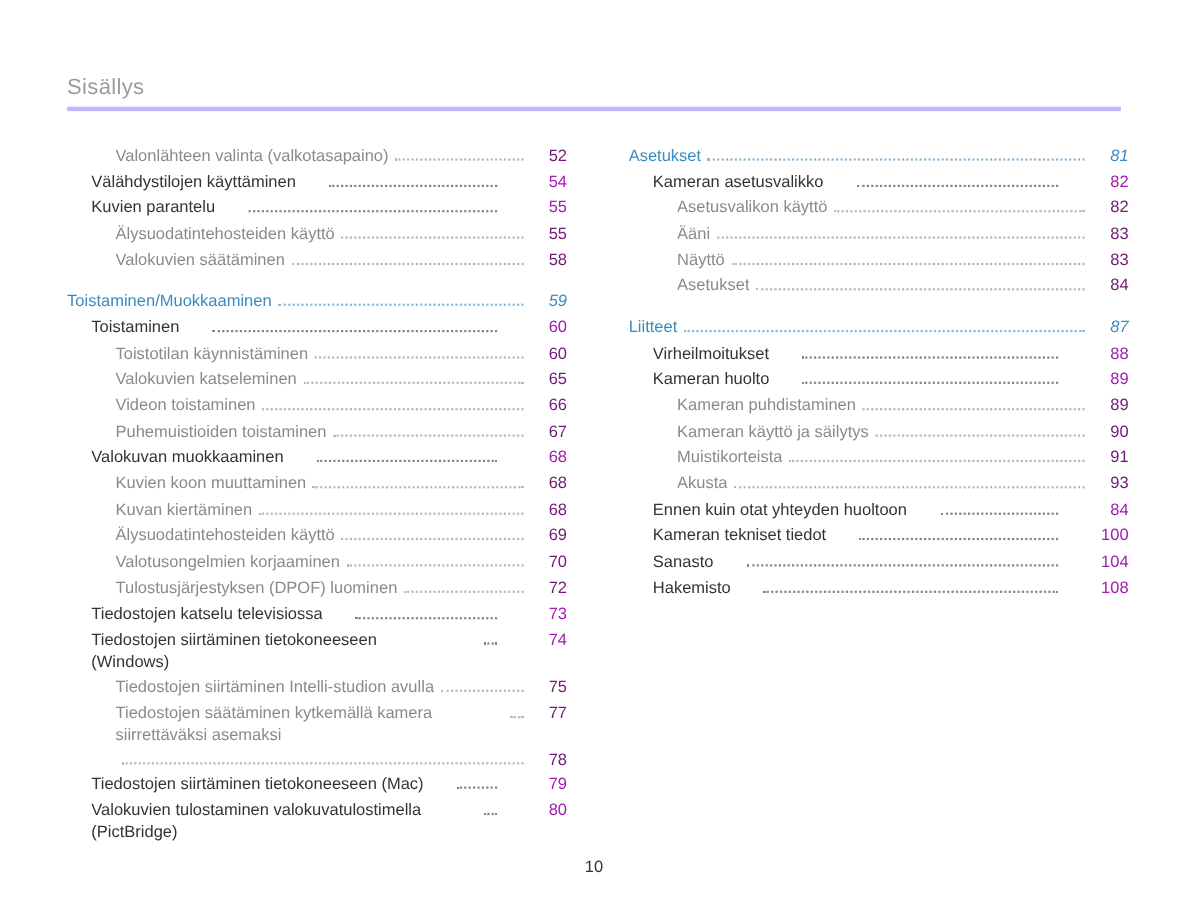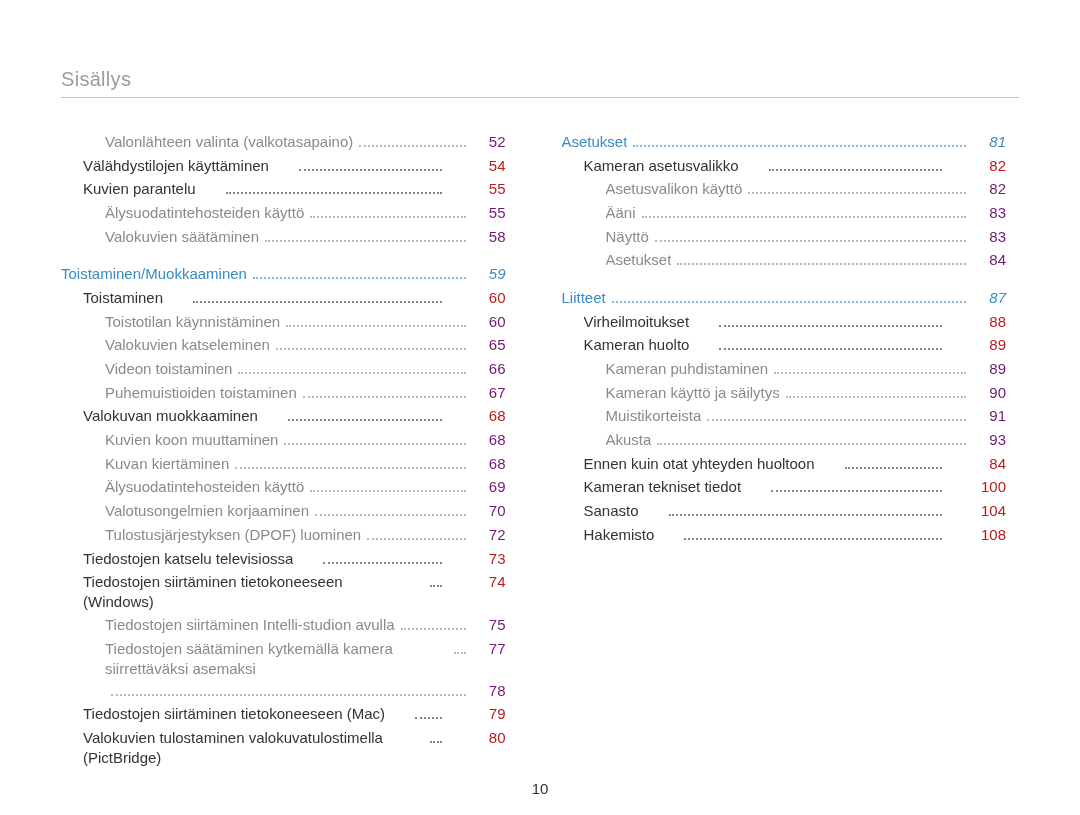--- a/index.html
+++ b/index.html
@@ -17,32 +17,32 @@
     width: 1080px;
     height: 815px;
     box-sizing: border-box;
   }
   .header {
     position: absolute;
     left: 61px;
     top: 68px;
     right: 61px;
     padding-bottom: 6px;
-    border-bottom: 1px solid #c4b5fd;
+    border-bottom: 4px solid #c4b5fd;
   }
   .header-title {
     font-size: 20px;
     color: #9b9b9b;
     font-weight: 400;
     letter-spacing: 0.3px;
   }
   .columns {
     position: absolute;
     left: 61px;
-    right: 74px;
+    right: 54px;
     top: 132px;
     display: flex;
     gap: 56px;
   }
   .col {
     flex: 1;
     min-width: 0;
   }
   .toc-line {
     display: flex;
@@ -57,21 +57,21 @@
     color: #3a8bc1;
   }
   .toc-line.level-0 .toc-label { color: #3a8bc1; }
   .toc-line.level-0 .toc-page  { color: #3a8bc1; font-style: italic; }
   .toc-line.level-1 {
     margin-left: 22px;
     color: #333;
     gap: 24px;
   }
   .toc-line.level-1 .toc-label { color: #333; }
-  .toc-line.level-1 .toc-page  { color: #b91c1c; }
+  .toc-line.level-1 .toc-page  { color: #a21caf; }
   .toc-line.level-2 {
     margin-left: 44px;
     color: #8a8a8a;
     font-size: 15px;
   }
   .toc-line.level-2 .toc-label { color: #8a8a8a; }
   .toc-line.level-2 .toc-page  { color: #701a75; }
   .toc-line.section-gap {
     margin-top: 18px;
   }

